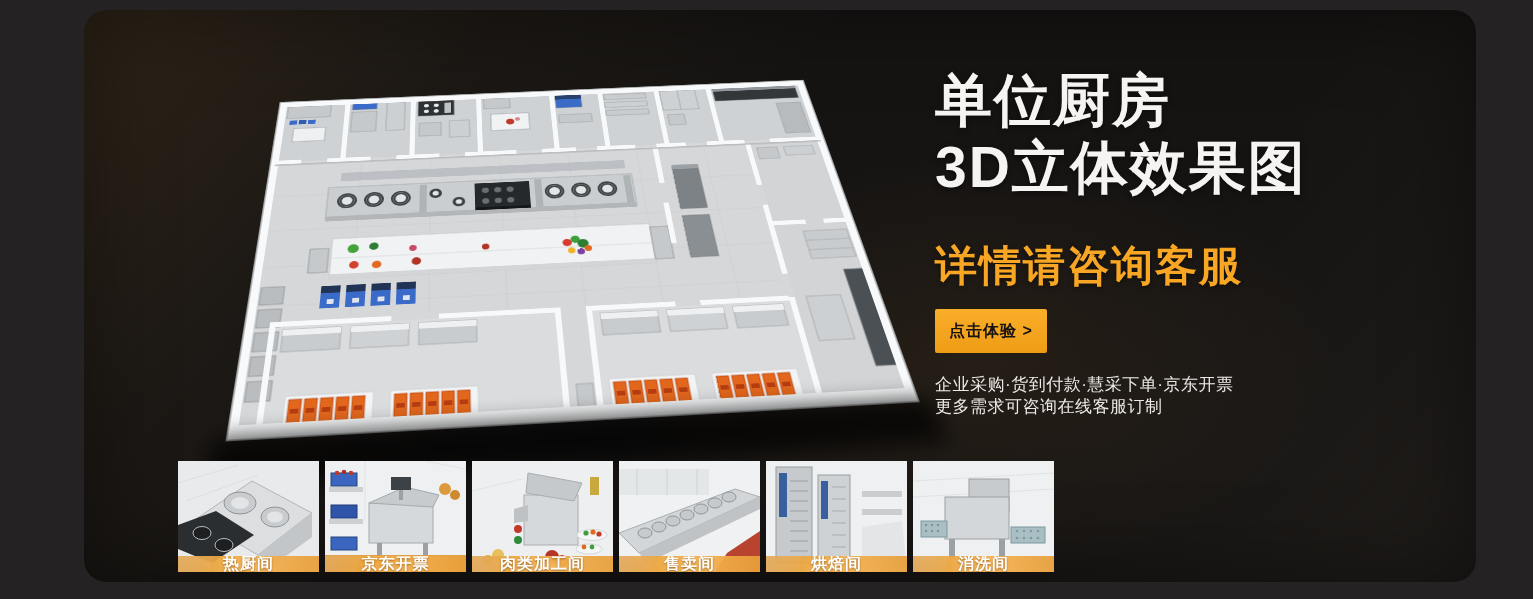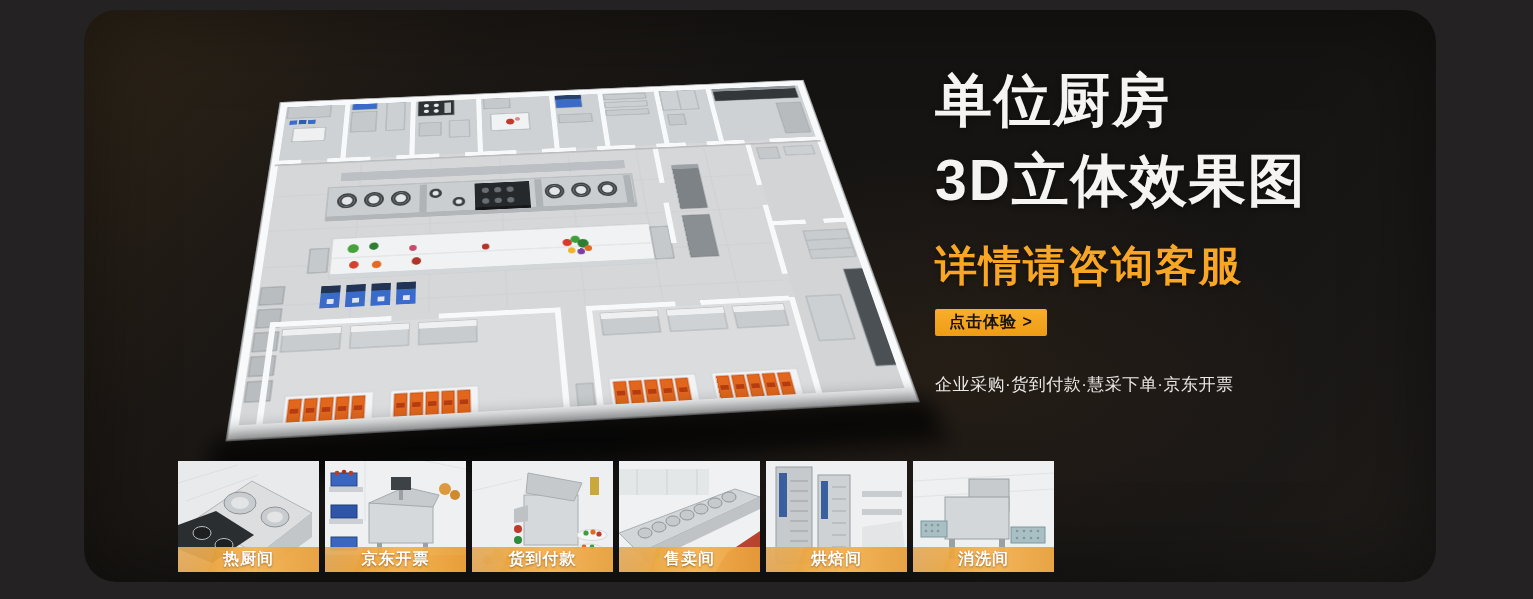--- a/index.html
+++ b/index.html
@@ -1,64 +1,65 @@
 <!DOCTYPE html>
 <html><head>
 <meta charset="utf-8">
 <style>
   html,body{margin:0;padding:0;background:#242222;font-family:"Liberation Sans","DejaVu Sans",sans-serif;}
   .stage{position:relative;width:1533px;height:599px;background:#242222;overflow:hidden;}
 
   
   .panel{
     position:absolute;left:84px;top:10px;width:1352px;height:572px;
-    border-radius:32px;overflow:hidden;
+    border-radius:22px;overflow:hidden;
     background:
       radial-gradient(520px 300px at 64% 62%, rgba(122,84,38,0.16), transparent 70%),
       linear-gradient(133deg, rgba(106,77,38,0.30), rgba(106,77,38,0.08) 22%, transparent 40%),
       linear-gradient(311deg, rgba(66,59,50,0.20), transparent 32%),
       #161413;
     box-shadow: inset 0 0 90px rgba(0,0,0,0.45);
+    padding-left: 40px;
   }
 
   
   .plan3d{
     position:absolute;left:145px;top:-10px;width:660px;height:470px;
     transform: perspective(1300px) scale(0.92) rotateX(46deg) rotateZ(-4deg) scaleY(1.12);
     transform-origin:50% 50%;
   }
   .plan3d svg{display:block;}
   .plan-shadow{
     position:absolute;left:-8px;top:456px;width:676px;height:46px;
     background:#000;opacity:0.72;filter:blur(11px);
   }
 
   
   .hero-el{position:absolute;left:851px;margin:0;white-space:nowrap;}
   .title{font-size:57px;line-height:68px;font-weight:800;color:#f5f4f2;
          letter-spacing:2px;text-shadow:0 2px 6px rgba(0,0,0,0.45);}
   .t1{top:56px;}
-  .t2{top:123px;margin-top:13px;}
+  .t2{top:123px;}
   .subtitle{top:233px;font-size:42px;line-height:46px;font-weight:700;color:#f8a623;
             letter-spacing:2px;text-shadow:0 2px 5px rgba(0,0,0,0.4);}
   .cta{
-    top:299px;height:27px;display:inline-flex;align-items:center;
+    top:299px;height:44px;display:inline-flex;align-items:center;
     padding:0 14px;border:none;cursor:pointer;border-radius:2px;
     background:linear-gradient(180deg,#f9ae2a,#ef9c15);
     color:#161310;font-size:16px;font-weight:700;letter-spacing:1px;
     font-family:"Liberation Sans","DejaVu Sans",sans-serif;
   }
   .info{top:344px;font-size:17px;line-height:22px;font-weight:400;color:#eceae7;letter-spacing:0.5px;margin-top:20px;}
 
   
   .thumbs{position:absolute;left:94px;top:451px;display:flex;gap:6px;}
   .thumb{position:relative;width:141px;height:111px;overflow:hidden;background:#eceeef;cursor:pointer;flex:none;}
   .thumb svg{display:block;}
   .thumb-label{
-    position:absolute;left:0;bottom:0;width:100%;height:25px;overflow:hidden;
+    position:absolute;left:0;bottom:0;width:100%;height:16px;overflow:hidden;
     display:flex;align-items:center;justify-content:center;
     background:linear-gradient(90deg, rgba(216,144,44,0.92) 0%, rgba(238,168,66,0.94) 30%,
                rgba(245,178,82,0.95) 55%, rgba(231,158,56,0.93) 100%);
   }
   .thumb-label::before{
     content:"";position:absolute;left:-6%;top:0;width:30%;height:100%;
     background:linear-gradient(100deg, rgba(255,255,255,0.26), rgba(255,255,255,0.04));
     transform:skewX(-18deg);
   }
   .thumb-label span{
@@ -336,20 +337,21 @@
       </svg>
       <div class="plan-shadow"></div>
     </div>
 
     <h1 class="hero-el title t1">单位厨房</h1>
     <h1 class="hero-el title t2">3D立体效果图</h1>
     <h2 class="hero-el subtitle">详情请咨询客服</h2>
     <button class="hero-el cta">点击体验 &gt;</button>
     <p class="hero-el info">
       <span>企业采购·货到付款·慧采下单·京东开票</span><br>
+      <span>更多需求可咨询在线客服订制</span>
     </p>
 
     <div class="thumbs">
 
       <div class="thumb">
         <svg viewBox="0 0 141 111" width="141" height="111">
           <rect width="141" height="111" fill="#e8eaeb"></rect>
           <line x1="0" y1="22" x2="60" y2="4" stroke="#dcdfe1"></line>
             <line x1="8" y1="40" x2="80" y2="14" stroke="#dcdfe1"></line>
           <polygon points="18,58 74,20 134,52 80,94" fill="#dcdee0" stroke="#b2b6b9"></polygon>
@@ -413,21 +415,21 @@
           <circle cx="112" cy="86" r="2.4" fill="#e2691f"></circle>
             <circle cx="120" cy="86" r="2.4" fill="#3f9e3c"></circle>
           <circle cx="80" cy="96" r="7" fill="#b5372a"></circle>
             <circle cx="90" cy="100" r="6" fill="#c64534"></circle>
             <circle cx="71" cy="101" r="5" fill="#992c21"></circle>
           <circle cx="26" cy="94" r="6" fill="#e6c05c"></circle>
             <circle cx="16" cy="99" r="5" fill="#d9b24c"></circle>
             <circle cx="36" cy="100" r="5" fill="#e6c05c"></circle>
         </svg>
         <div class="thumb-label">
-            <span>货到付款</span>
+            <span>肉类加工间</span>
           </div>
       </div>
 
 
       <div class="thumb">
         <svg viewBox="0 0 141 111" width="141" height="111">
           <rect width="141" height="111" fill="#f0f1f2"></rect>
           <rect x="0" y="8" width="90" height="26" fill="#e4e7e8"></rect>
           <line x1="18" y1="8" x2="18" y2="34" stroke="#cfd3d5"></line>
             <line x1="48" y1="8" x2="48" y2="34" stroke="#cfd3d5"></line>

